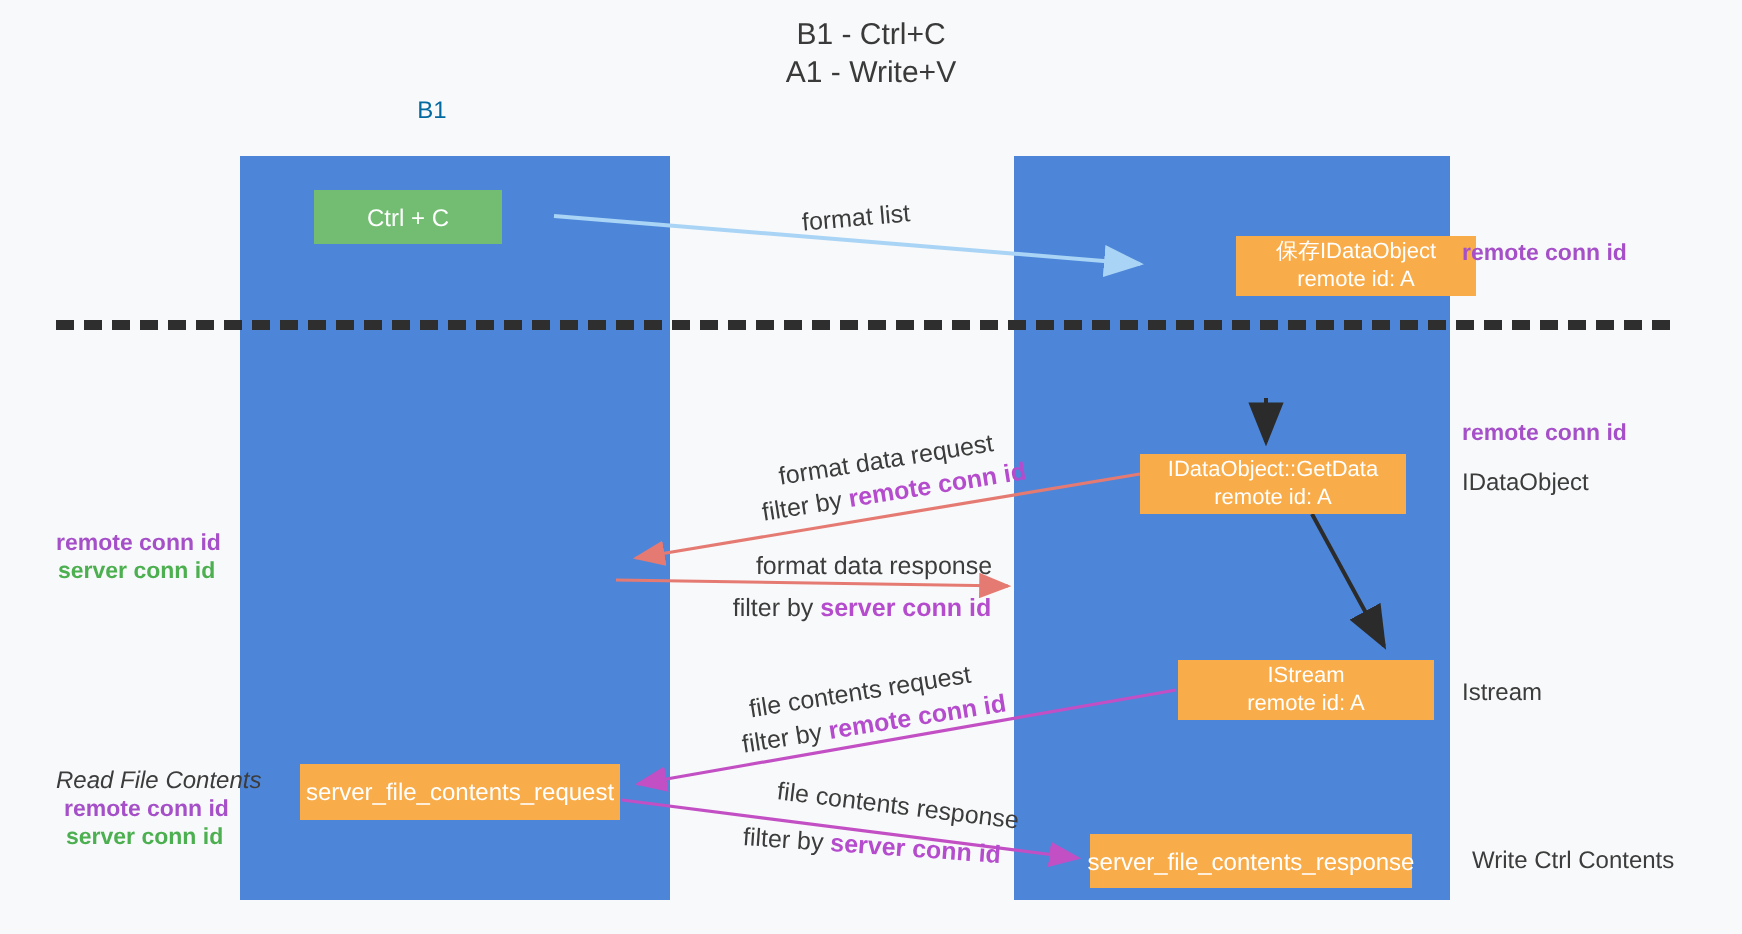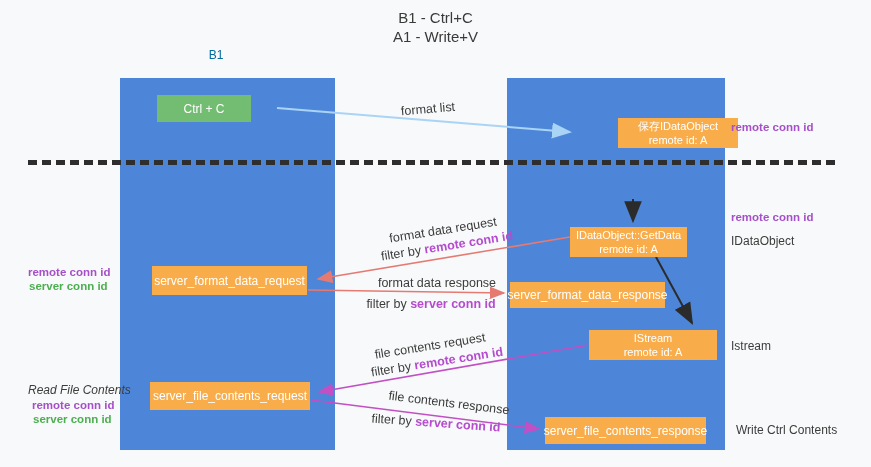--- a/index.html
+++ b/index.html
@@ -87,32 +87,26 @@
   <div class="node green" style="left:157px; top:95px; width:94px; height:27px;">
     <div>Ctrl + C</div>
   </div>
 
   <div class="node orange" style="left:575px; top:118px; width:120px; height:30px;margin-left:43px;">
     <div class="l2">保存IDataObject</div>
     <div class="l2">remote id: A</div>
   </div>
 
 
-  <div class="node orange" style="left:570px; top:227px; width:117px; height:30px;">
+  <div class="node orange" style="left:570px; top:227px; width:133px; height:30px;">
     <div class="l2">IDataObject::GetData</div>
     <div class="l2">remote id: A</div>
   </div>
 
-  <div class="node orange" style="left:152px; top:266px; width:155px; height:29px;">
-    <div>server_format_data_request</div>
-  </div>
 
-  <div class="node orange" style="left:510px; top:282px; width:155px; height:26px;">
-    <div>server_format_data_response</div>
-  </div>
 
   <div class="node orange" style="left:589px; top:330px; width:128px; height:30px;">
     <div class="l2">IStream</div>
     <div class="l2">remote id: A</div>
   </div>
 
   <div class="node orange" style="left:150px; top:382px; width:160px; height:28px;">
     <div>server_file_contents_request</div>
   </div>
 

